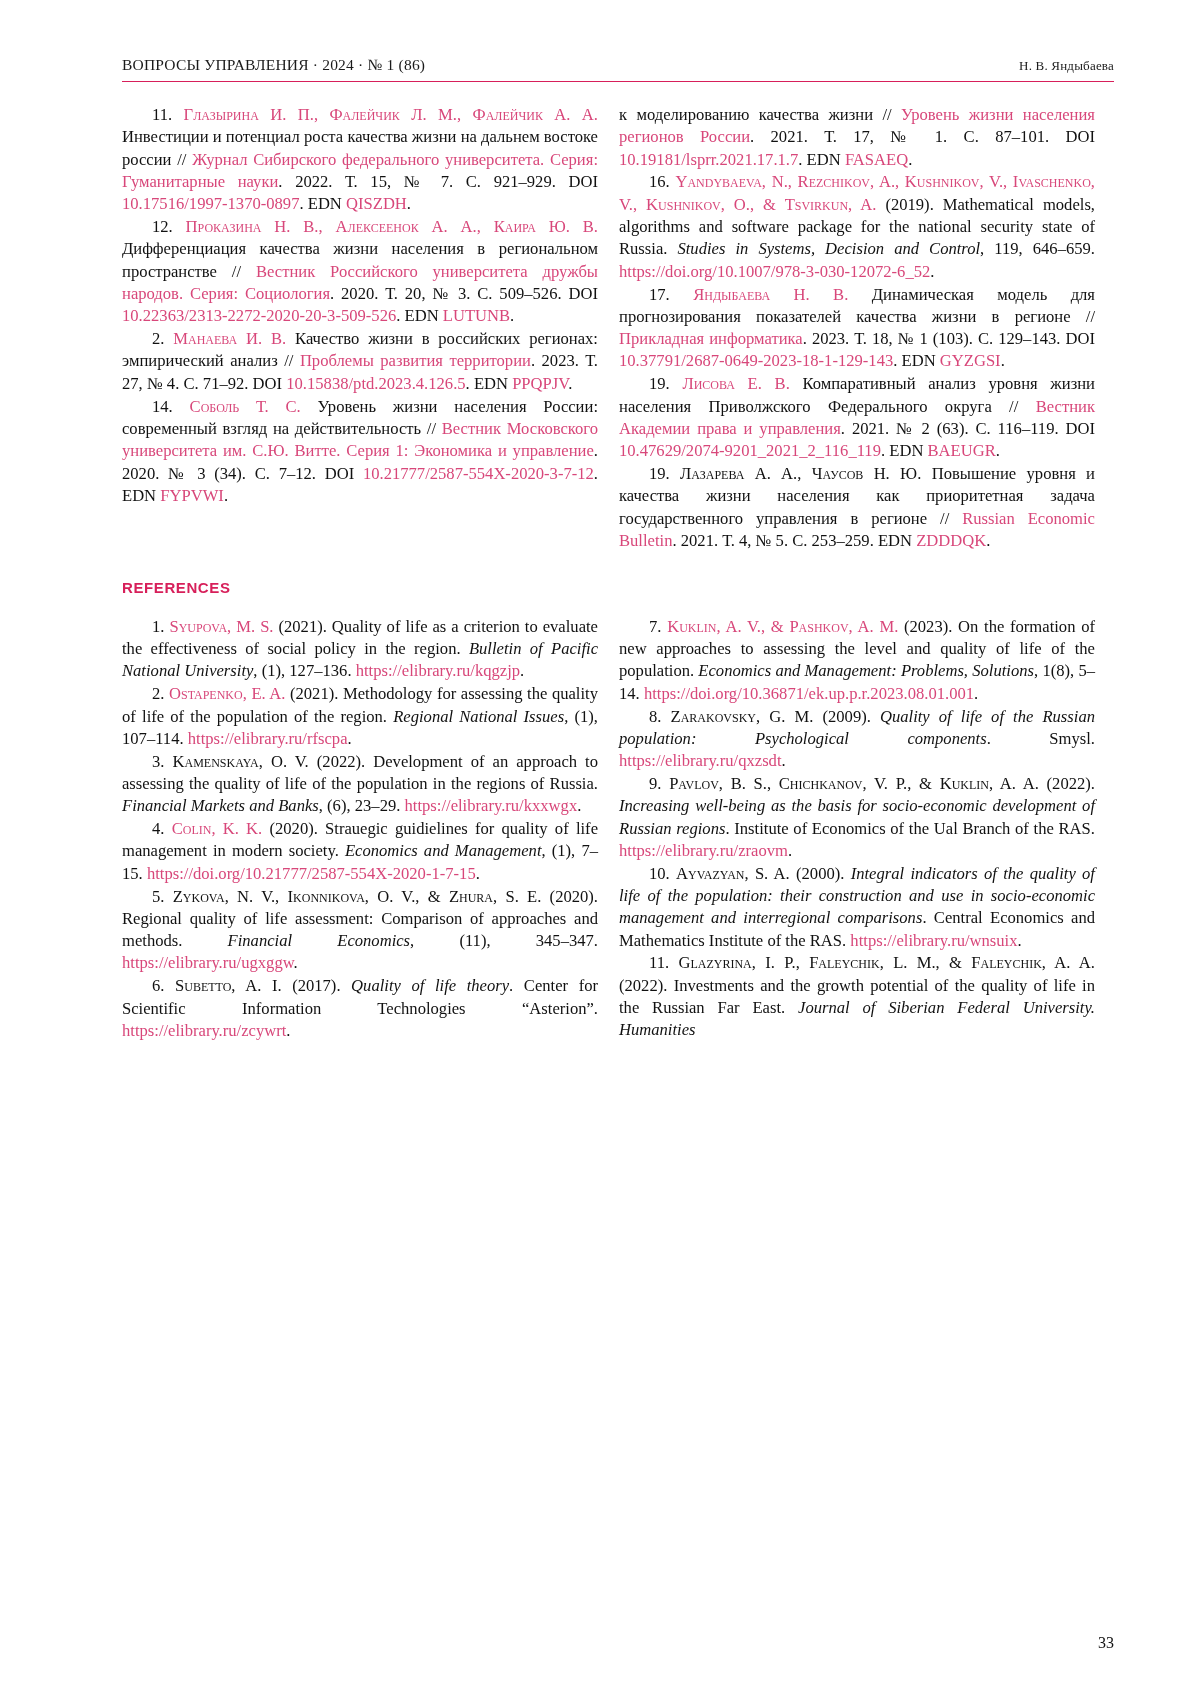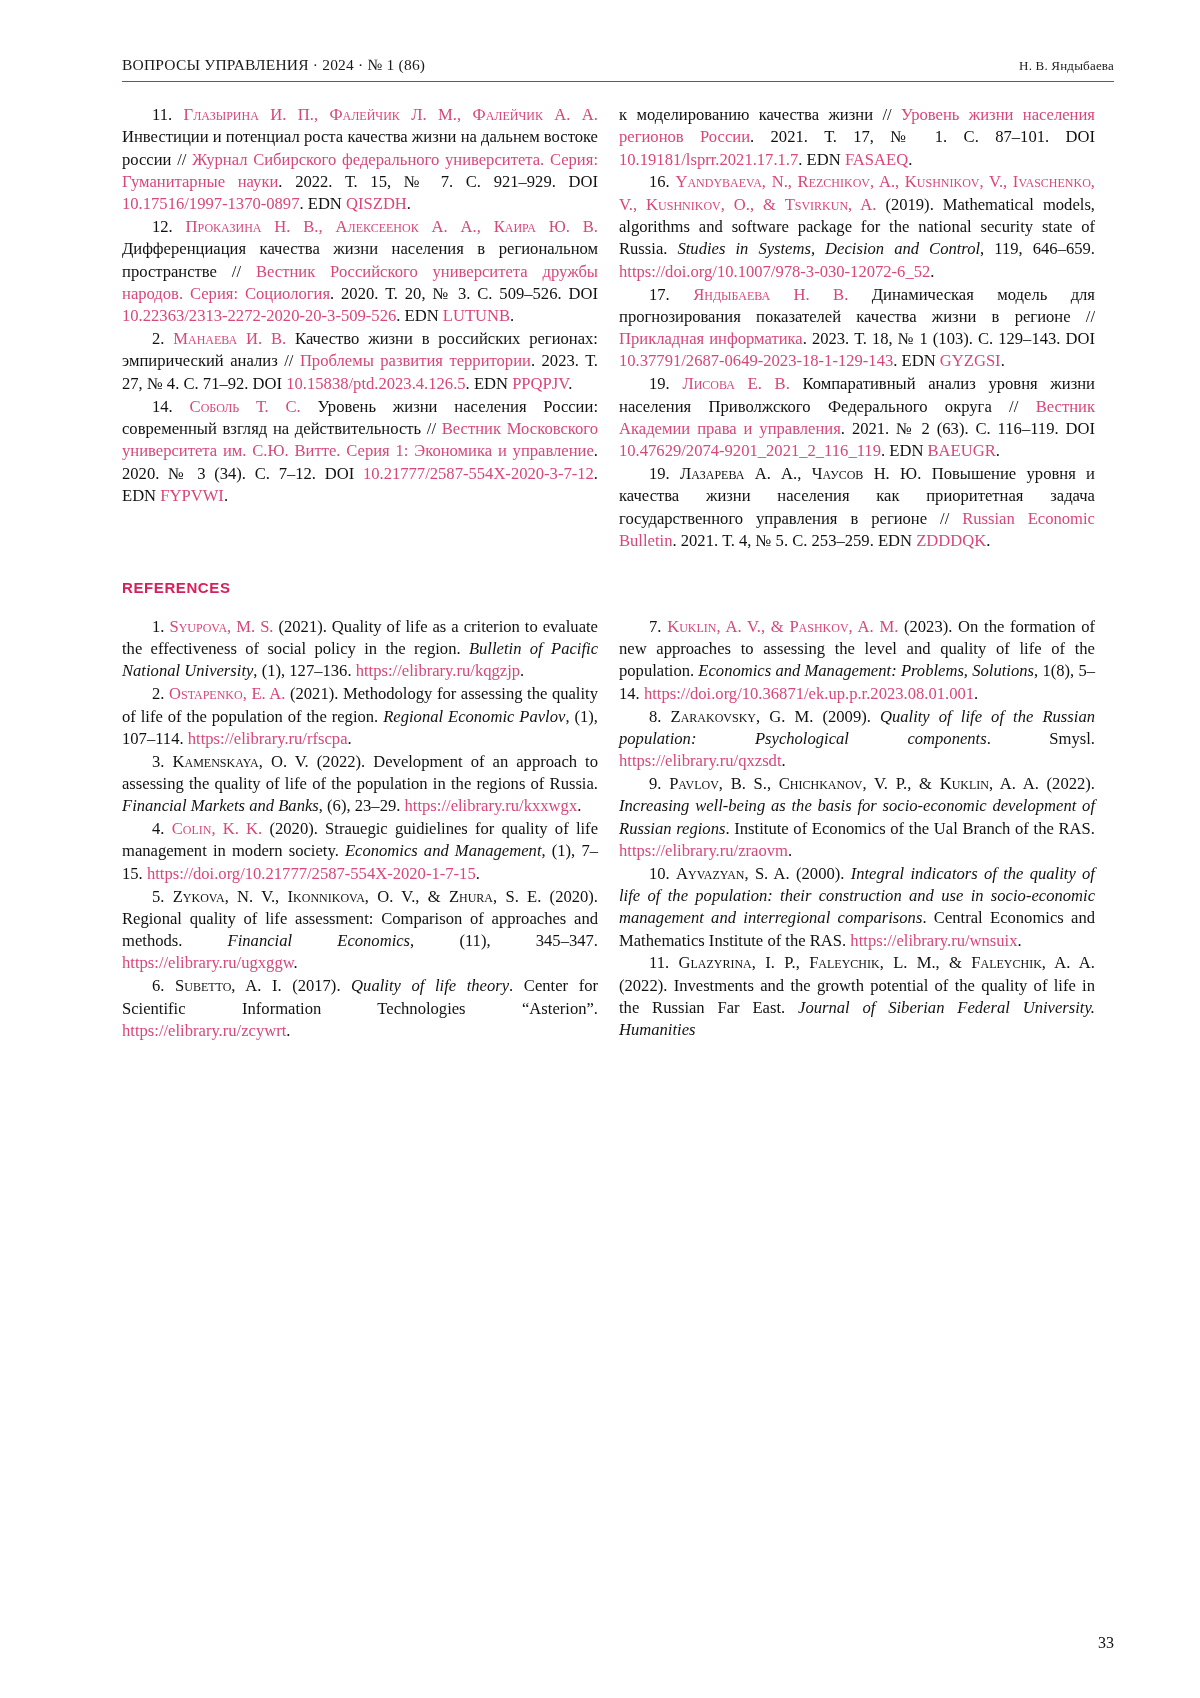--- a/index.html
+++ b/index.html
@@ -169,21 +169,21 @@
 
     <div class="col">
 
       <p class="ref">
         <span class="sc">1.</span>
         <span class="sc pink">Syupova, M. S.</span><span> (2021). Quality of life as a criterion to evaluate the effectiveness of social policy in the region. </span><span class="it">Bulletin of Pacific National University</span><span>, (1), 127–136. </span><span class="lnk">https://elibrary.ru/kqgzjp</span><span>.</span>
       </p>
 
       <p class="ref">
         <span class="sc">2.</span>
-        <span class="sc pink">Ostapenko, E. A.</span><span> (2021). Methodology for assessing the quality of life of the population of the region. </span><span class="it">Regional Economic Pavlov</span><span>, (1), 107–114. </span><span class="lnk">https://elibrary.ru/rfscpa</span><span>.</span>
+        <span class="sc pink">Ostapenko, E. A.</span><span> (2021). Methodology for assessing the quality of life of the population of the region. </span><span class="it">Regional National Issues</span><span>, (1), 107–114. </span><span class="lnk">https://elibrary.ru/rfscpa</span><span>.</span>
       </p>
 
       <p class="ref">
         <span class="sc">3.</span>
         <span class="sc">Kamenskaya, O. V.</span><span> (2022). Development of an approach to assessing the quality of life of the population in the regions of Russia. </span><span class="it">Financial Markets and Banks</span><span>, (6), 23–29. </span><span class="lnk">https://elibrary.ru/kxxwgx</span><span>.</span>
       </p>
 
       <p class="ref">
         <span class="sc">4.</span>
         <span class="sc pink">Colin, K. K.</span><span> (2020). Strauegic guidielines for quality of life management in modern society. </span><span class="it">Economics and Management</span><span>, (1), 7–15. </span><span class="lnk">https://doi.org/10.21777/2587-554X-2020-1-7-15</span><span>.</span>

